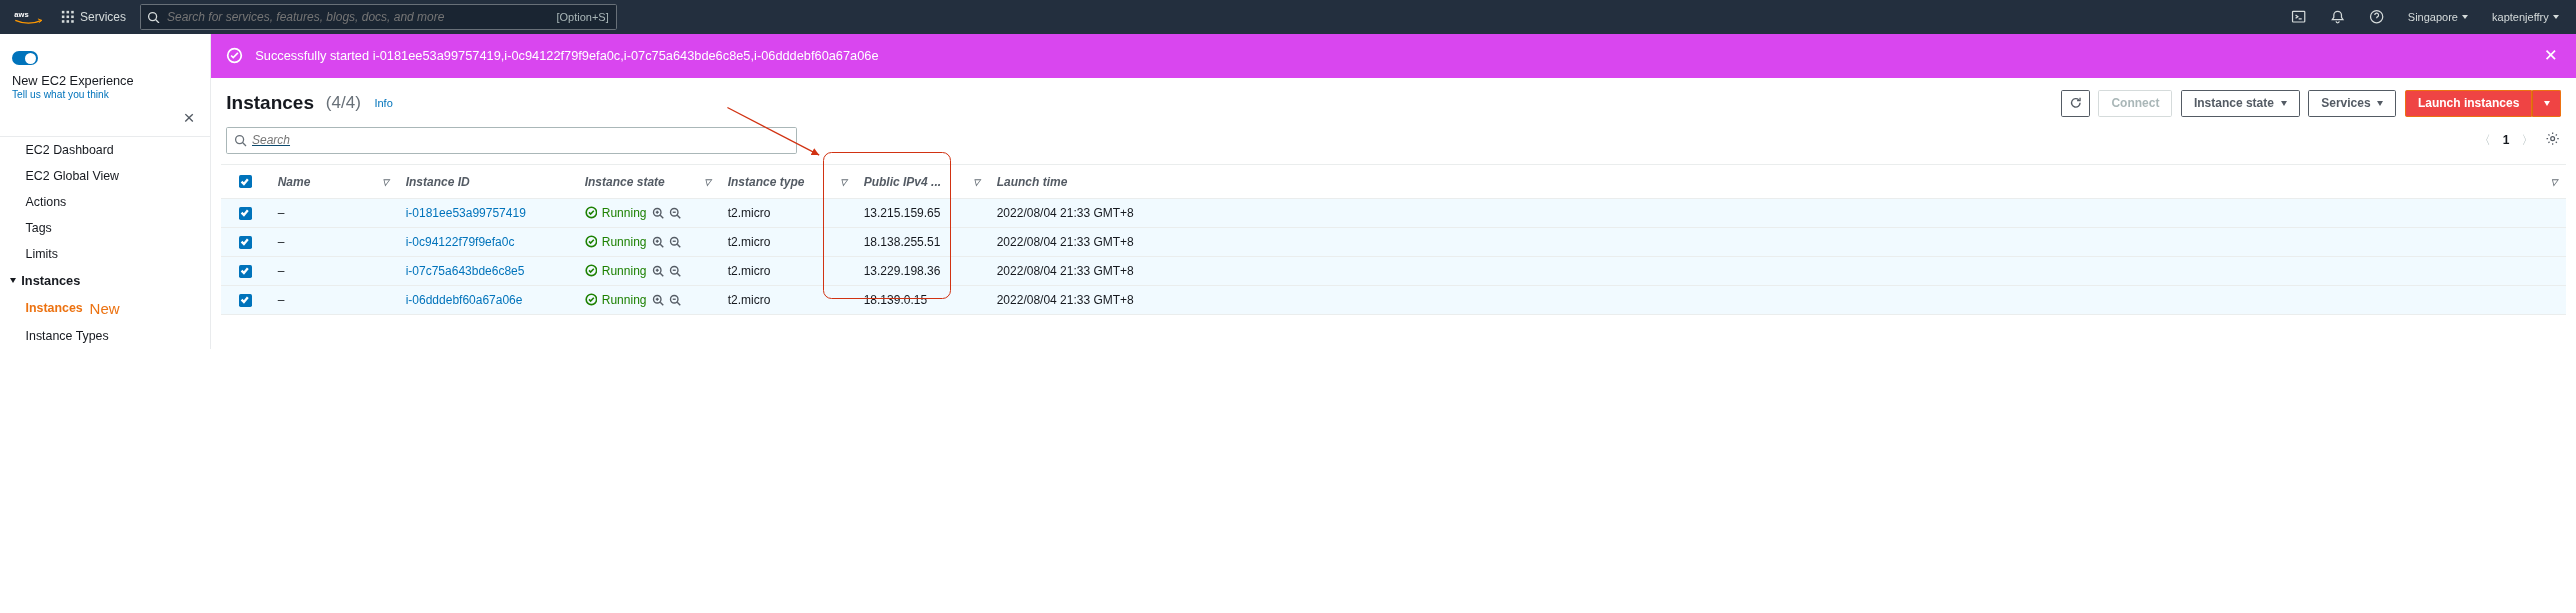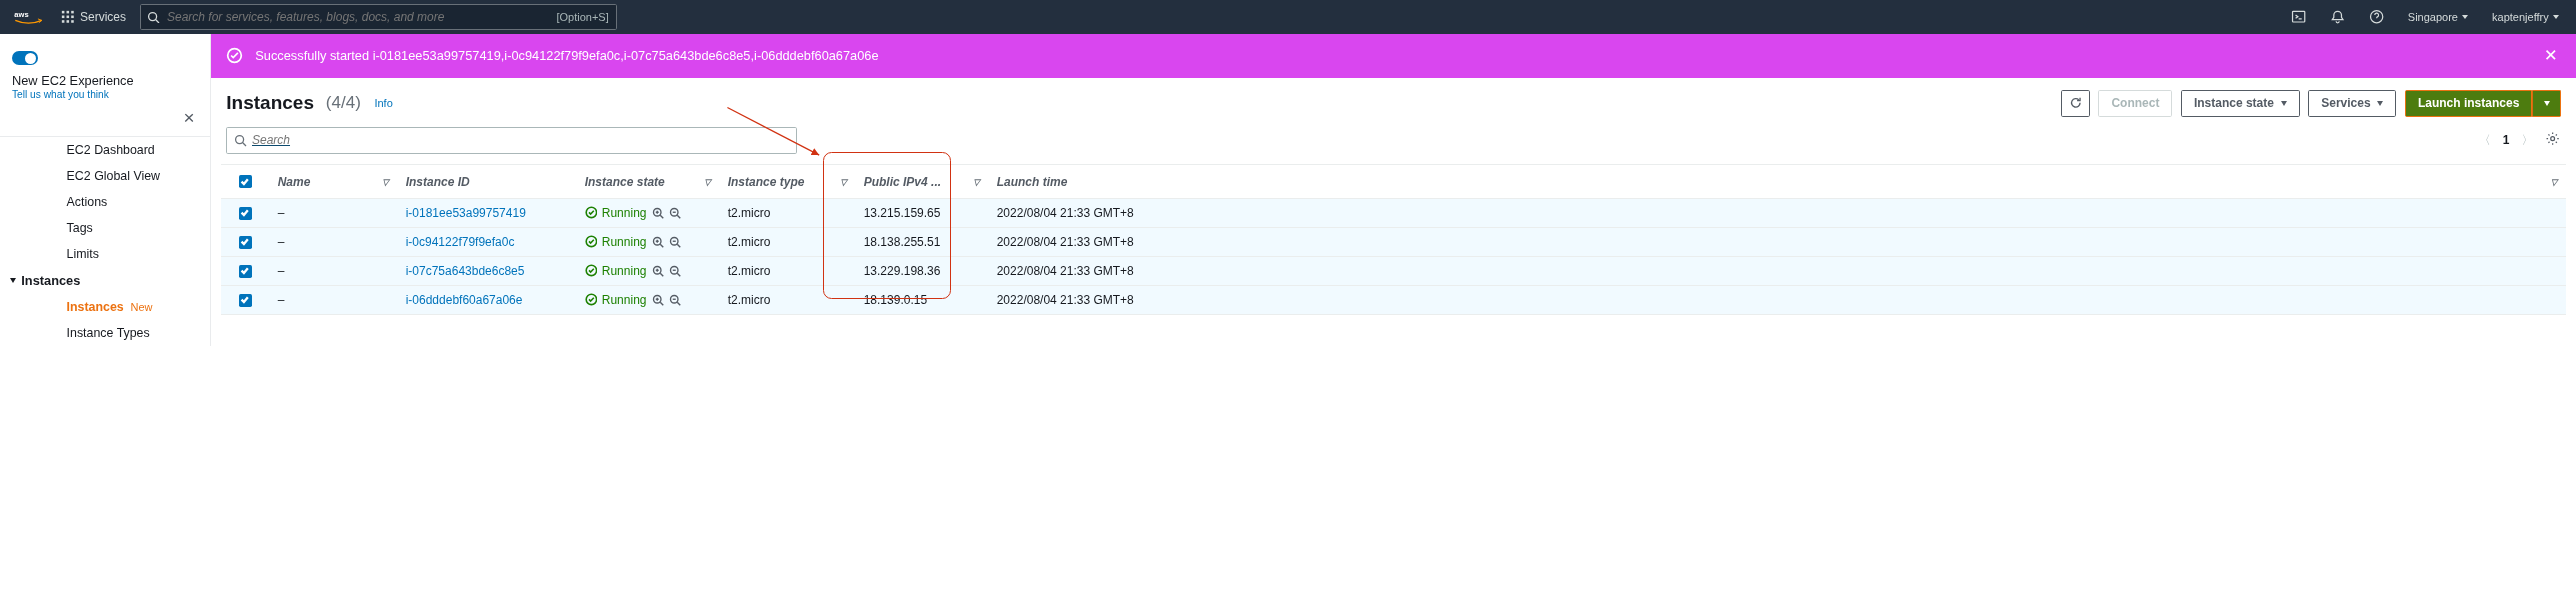--- a/index.html
+++ b/index.html
@@ -23,41 +23,41 @@
   .sidebar { width:211px; border-right:0.9px solid #e9ebed; padding-top:10.2px; background:#fff; min-height:290px;}
   .main { flex:1; background:#fff; }
 
   .toggle-row { display:flex; align-items:flex-start; padding:5.1px 12px 8.5px 12px; border-bottom:0.9px solid #e9ebed; gap:8.5px;flex-direction:column;}
   .toggle { width:25.6px; height:14.5px; background:#0073bb; border-radius:7.7px; position:relative; flex-shrink:0; margin-top:1.7px;}
   .toggle::after { content:""; position:absolute; left:12.8px; top:1.7px; width:11px; height:11px; background:#fff; border-radius:50%; }
   .toggle-text { font-size:12.8px; color:#16191f; line-height:1.15; }
   .toggle-sub { font-size:10.2px; color:#0073bb; }
   .close-x { margin-left:auto; font-size:19px; color:#545b64; cursor:pointer; padding:0 3.4px; line-height:1;}
 
-  .nav-item { padding:6px 13.6px 6px 25.6px; font-size:12.4px; color:#16191f; cursor:pointer; display:flex; align-items:center; gap:5.1px;margin-left:41px;}
+  .nav-item { padding:6px 13.6px 6px 25.6px; font-size:12.4px; color:#16191f; cursor:pointer; display:flex; align-items:center; gap:5.1px;}
   .nav-group { padding:6.8px 13.6px 5.1px 10.2px; font-size:12.8px; font-weight:700; display:flex; align-items:center; gap:5.1px; cursor:pointer;}
   .nav-item.active { color:#ec7211; font-weight:700; }
-  .nav-item .new-badge { font-size:11px; color:#ec7211; font-weight:400; margin-left:1.7px;}
+  .nav-item .new-badge { font-size:15px; color:#ec7211; font-weight:400; margin-left:1.7px;}
   .nav-caret { width:0;height:0;border-left:3.4px solid transparent;border-right:3.4px solid transparent;border-top:5.1px solid #16191f; transform:rotate(0deg);}
 
   
   .flash { background:#d946ef; color:#fff; display:flex; align-items:center; padding:10.2px 15.3px; gap:12px; font-size:12.8px;}
   .flash svg { stroke:#fff; fill:none; stroke-width:2;}
   .flash .dismiss { margin-left:auto; cursor:pointer; padding:3.4px;}
 
   
   .page-header { display:flex; align-items:center; padding:12px 15.3px 6.8px 15.3px; gap:8.5px; }
   .page-title { font-size:19px; font-weight:700; }
   .page-count { font-size:17px; font-weight:400; color:#687078; margin-left:3.4px;}
   .info-link { font-size:11px; color:#0073bb; font-weight:400; margin-left:5.1px; cursor:pointer;}
   .actions-right { margin-left:auto; display:flex; gap:8.5px; align-items:center;}
   .btn { border:0.9px solid #545b64; background:#fff; padding:5.1px 12px; font-size:12px; font-weight:700; color:#545b64; border-radius:1.7px; cursor:pointer; display:inline-flex; align-items:center; gap:6.8px; height:27px;}
   .btn.icon-only { padding:5.1px 6.8px; }
   .btn:disabled { color:#aab7b8; border-color:#d5dbdb; cursor:not-allowed;}
-  .btn.primary { background:#4d7c0f; border-color:#ec7211; color:#fff; }
+  .btn.primary { background:#ef4444; border-color:#ec7211; color:#fff; }
   .btn.primary.split { border-left:0.9px solid #d86a0e; padding:5.1px 10.2px; border-radius:0 1.7px 1.7px 0;}
   .btn-group { display:flex; }
   .btn-group .btn:first-child { border-radius:1.7px 0 0 1.7px; }
   .caret-dark { width:0;height:0;border-left:3.4px solid transparent;border-right:3.4px solid transparent;border-top:5.1px solid #545b64;}
   .caret-white { width:0;height:0;border-left:3.4px solid transparent;border-right:3.4px solid transparent;border-top:5.1px solid #fff;}
 
   
   .toolbar2 { display:flex; align-items:center; padding:3.4px 15.3px 10.2px 15.3px; gap:12px;}
   .search2 { flex:0 0 571px; display:flex; align-items:center; border:0.9px solid #aab7b8; border-radius:1.7px; height:27px; padding:0 6.8px; gap:5.1px;}
   .search2 input { flex:1; border:none; outline:none; font-size:12px; font-style:italic; color:#0c4a6e;text-decoration:underline;}

